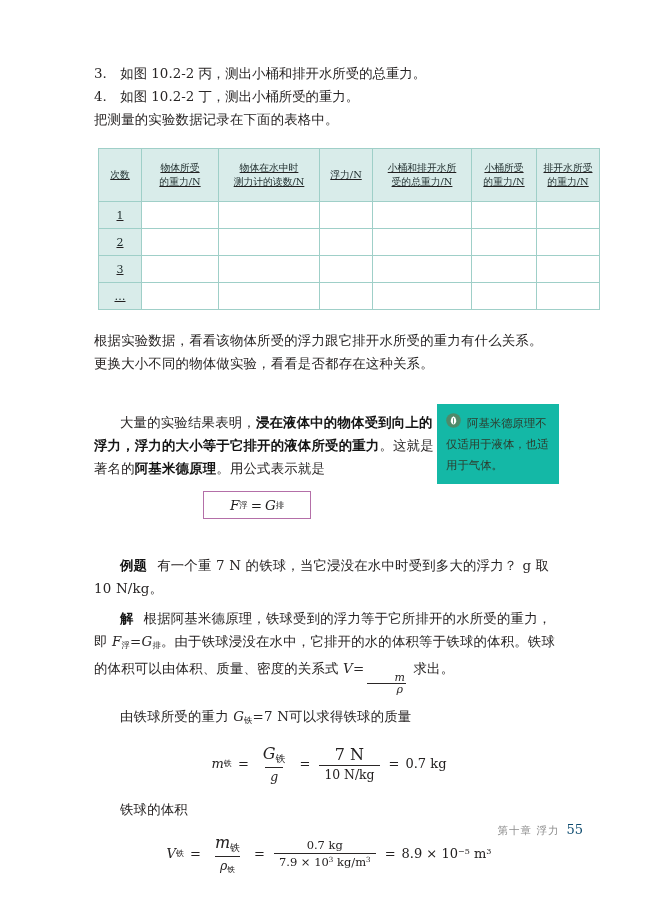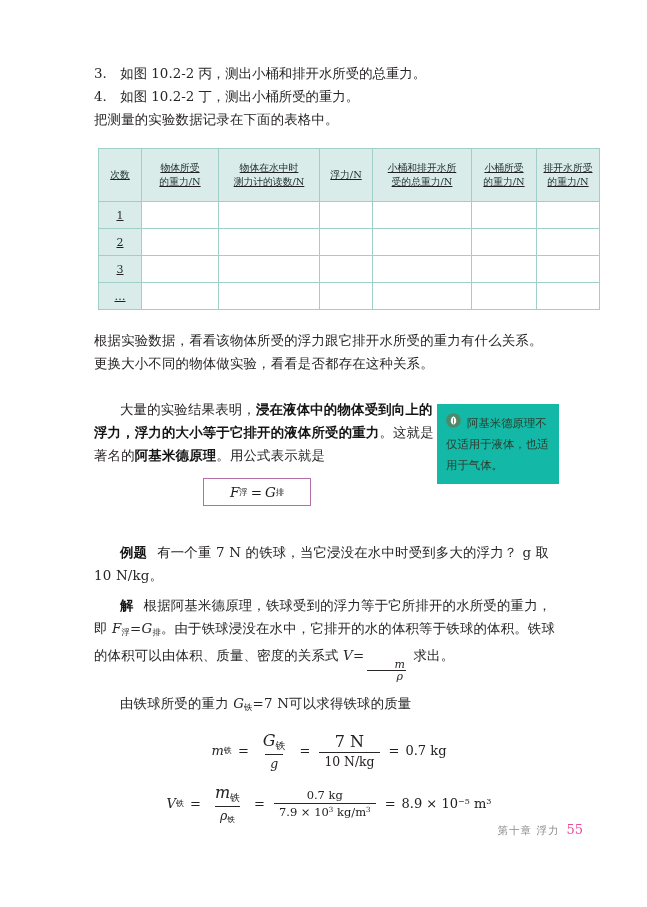--- a/index.html
+++ b/index.html
@@ -164,21 +164,21 @@
     left: 0;
     top: 822px;
     width: 583px;
     text-align: right;
     font-size: 10.5px;
     color: #8d8d8d;
     letter-spacing: 1px;
   }
   .footer .pgnum {
     font-size: 13px;
-    color: #ec4899;
+    color: #0c4a6e;
     margin-left: 7px;
     letter-spacing: 0;
   }
   .sp { display: inline-block; width: 10px; }
   .sp-sm { display: inline-block; width: 5px; }
 </style>
 </head>
 <body>
 
 <div class="page">
@@ -268,21 +268,21 @@
           </tr>
         </tbody>
       </table>
     </div>
 
     <div style="margin-top:19px">
       <p class="para">根据实验数据，看看该物体所受的浮力跟它排开水所受的重力有什么关系。</p>
       <p class="para">更换大小不同的物体做实验，看看是否都存在这种关系。</p>
     </div>
 
-    <div class="maincol" style="margin-top:23px">
+    <div class="maincol" style="margin-top:36px">
       <p class="para indent">
         <span>大量的实验结果表明，</span><span class="bold">浸在液体中的物体受到向上的浮力，浮力的大小等于它排开的液体所受的重力</span><span>。这就是著名的</span><span class="bold">阿基米德原理</span><span>。用公式表示就是</span>
       </p>
     </div>
 
     <div class="formula-box">
       <span class="it">F</span>
         <sub>浮</sub>
         <span style="margin:0 3px">=</span>
         <span class="it">G</span>
@@ -319,20 +319,21 @@
       </span>
       <span class="op">=</span>
       <span class="frac">
         <span class="num">7 N</span>
         <span class="den">10 N/kg</span>
       </span>
       <span class="op">=</span>
       <span>0.7 kg</span>
     </div>
 
+    <p class="para indent" style="margin-top:14px">铁球的体积</p>
 
     <div class="eq">
       <span class="it">V</span>
         <sub>铁</sub>
       <span class="op">=</span>
       <span class="frac">
         <span class="num"><span class="it">m</span><sub>铁</sub></span>
         <span class="den"><span class="it">ρ</span><sub>铁</sub></span>
       </span>
       <span class="op">=</span>

